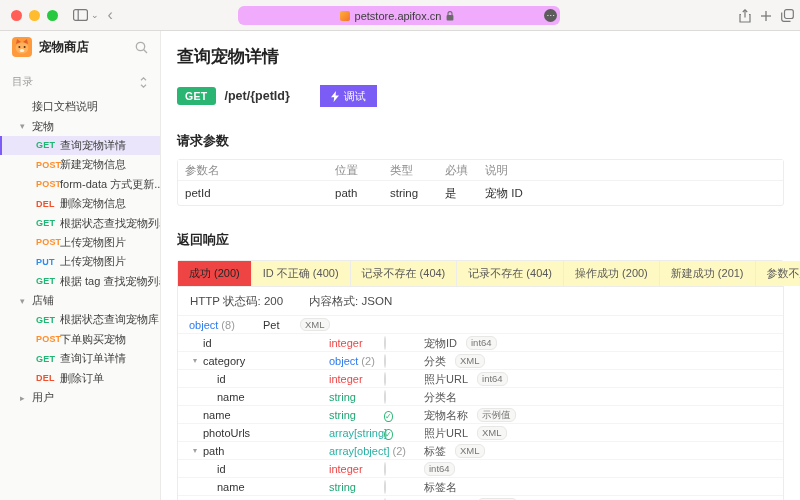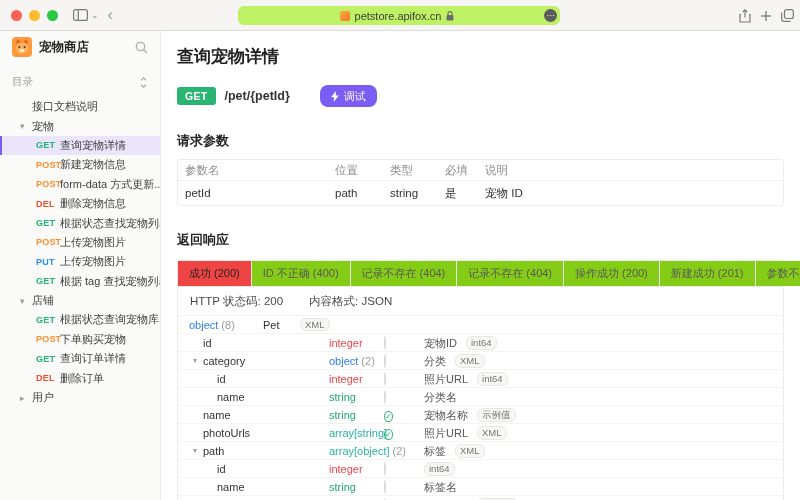--- a/index.html
+++ b/index.html
@@ -11,21 +11,21 @@
   .chrome { position:absolute; top:0; left:0; right:0; height:31px;
     background:#f6f5f4; border-bottom:1px solid #dcdbda; display:flex; align-items:center; }
   .traffic { display:flex; gap:7px; margin-left:11px; }
   .dot { width:11px; height:11px; border-radius:50%; }
   .dot.red{background:#ff5f57;} .dot.yellow{background:#febc2e;} .dot.green{background:#28c840;}
   .chrome-icon { color:#7a7a7a; display:flex; align-items:center; justify-content:center; }
   .sidebar-toggle { margin-left:15px; }
   .chev-down { margin-left:3px; font-size:9px; color:#8a8a8a; }
   .back-btn { margin-left:9px; font-size:16px; color:#9a9a9a; line-height:1; }
   .addr-wrap { position:absolute; left:238px; width:322px; top:6px; }
-  .addr { height:19px; background:#bef264; border-radius:6px; display:flex; align-items:center;
+  .addr { height:19px; background:#f0abfc; border-radius:6px; display:flex; align-items:center;
     font-size:11px; color:#3d3d3d; padding:0 4px 0 0; position:relative; justify-content:center; }
   .favicon { width:10px; height:10px; border-radius:2px;
     background:linear-gradient(135deg,#ffb03a,#f4732c); margin-right:5px; }
   .lock { margin-left:5px; }
   .addr-right-btn { position:absolute; right:3px; top:3px; width:13px; height:13px; border-radius:50%;
     background:#5c5c5c; color:#fff; font-size:8px; display:flex; align-items:center; justify-content:center; }
   .chrome-right { position:absolute; right:6px; top:0; height:31px; display:flex; align-items:center; gap:9px; }
 
   
   .sidebar { position:absolute; top:31px; left:0; width:161px; bottom:0;
@@ -50,36 +50,36 @@
   .m-GET{color:#1fb573;} .m-POST{color:#ff8d2a;} .m-DEL{color:#f0502c;} .m-PUT{color:#2d8cf0;}
 
   
   .main { position:absolute; top:31px; left:161px; right:0; bottom:0; background:#fff;
     padding:12px 16px 0 16px; overflow:hidden; }
   .page-title { font-size:17px; font-weight:bold; color:#222; margin-top:2px; }
   .endpoint-row { margin-top:17px; display:flex; align-items:center; }
   .method-badge { background:#2ab573; color:#fff; font-size:10.5px; font-weight:bold;
     padding:3px 8px; border-radius:3px; letter-spacing:.3px; }
   .endpoint-path { margin-left:9px; font-size:12.5px; font-weight:bold; color:#333; }
-  .debug-btn { margin-left:30px; background:#7b5cf5; color:#fff; border:none; border-radius:8px;
+  .debug-btn { margin-left:30px; background:#7b5cf5; color:#fff; border:none; border-radius:0;
     height:22px; padding:0 11px; font-size:11px; display:flex; align-items:center; gap:5px; cursor:pointer; }
   .section-title { font-size:13px; font-weight:bold; color:#262626; margin-top:25px; }
 
   .ptable { margin-top:9px; border:1px solid #ededeb; border-radius:3px; font-size:11.5px; }
   .prow { display:flex; align-items:center; }
   .prow.head { height:21px; color:#8c8c8c; border-bottom:1px solid #f2f2f0; background:#fff; }
   .prow.body { height:24px; color:#333; }
   .pc { padding-left:7px; flex:none; }
   .pc1{width:150px;} .pc2{width:55px;} .pc3{width:55px;} .pc4{width:40px;} .pc5{flex:1;}
 
   .resp-panel { margin-top:11px; border:1px solid #ececea; border-radius:3px; }
   .tabstrip { display:flex; background:#fbfbfa; border-bottom:1px solid #ececea;
     border-radius:3px 3px 0 0; }
   .tab { height:25px; line-height:25px; padding:0 11px; font-size:11px; color:#595959;
-    border-right:1px solid #ececea; background:#84cc16; cursor:pointer; white-space:nowrap; }
+    border-right:1px solid #ececea; background:#fef9c3; cursor:pointer; white-space:nowrap; }
   .tab.active { background:#ef4444; color:#262626; font-weight:normal; }
   .status-line { display:flex; gap:26px; padding:7px 12px 6px 12px; font-size:11.5px; color:#4a4a4a; }
 
   .schema { border-top:1px solid #f3f3f1; }
   .srow { position:relative; height:18px; border-bottom:1px solid #f4f4f2; font-size:11px; }
   .srow:last-child { border-bottom:none; }
   .s-caret { position:absolute; top:0; line-height:18px; color:#a0a0a0; font-size:8px; }
   .s-name { position:absolute; top:0; line-height:18px; color:#333; }
   .s-type { position:absolute; left:151px; top:0; line-height:18px; }
   .t-integer{color:#ee4545;} .t-string{color:#21a675;} .t-object{color:#2e7bee;}

